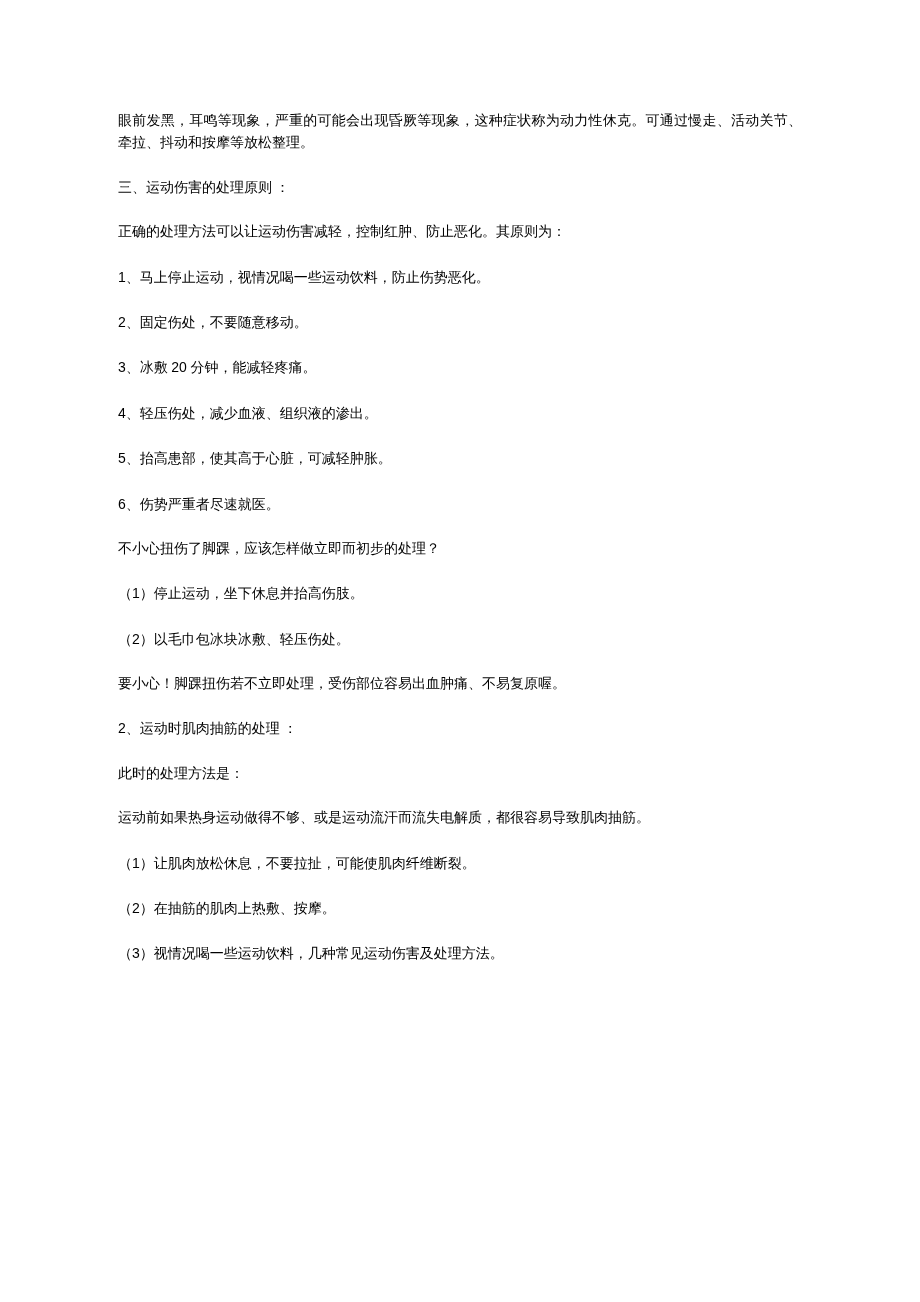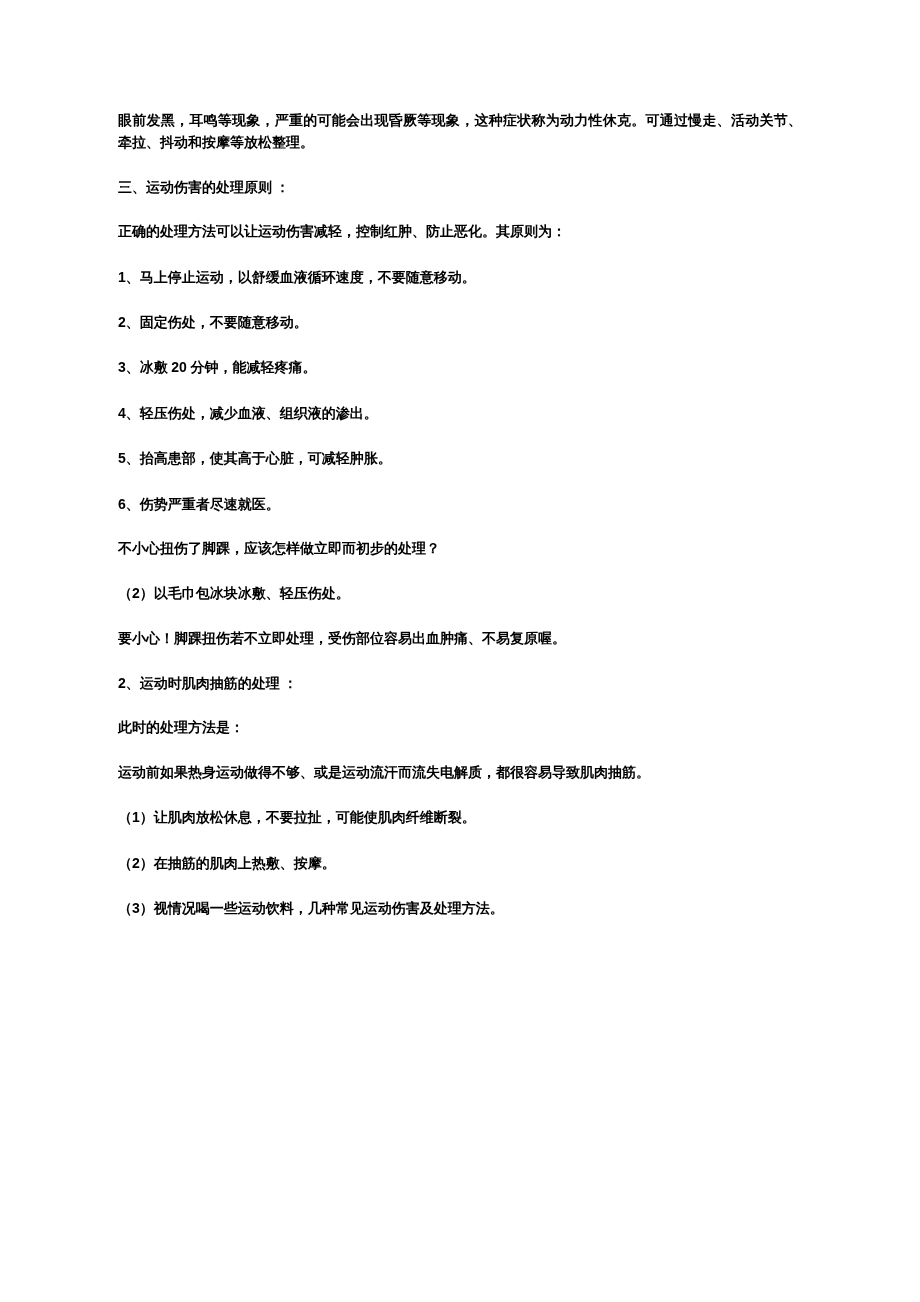--- a/index.html
+++ b/index.html
@@ -15,40 +15,40 @@
     font-family: "SimSun", "Songti SC", "STSong", "NSimSun", serif;
     font-size: 14px;
     line-height: 1.6;
     color: #000000;
   }
   .para {
     margin: 0 0 22px 0;
     text-align: justify;
     text-justify: inter-ideograph;
     word-break: break-all;
-    font-weight: bold;
   }
   .num {
     font-family: Arial, "Helvetica Neue", Helvetica, sans-serif;
   }
 </style>
 </head>
 <body>
 
 <div id="content">
     <p class="para"><span>眼前发黑，耳鸣等现象，严重的可能会出现昏厥等现象，这种症状称为动力性休克。可通过慢走、活动关节、牵拉、抖动和按摩等放松整理。</span></p>
     <p class="para"><span>三、运动伤害的处理原则 ：</span></p>
     <p class="para"><span>正确的处理方法可以让运动伤害减轻，控制红肿、防止恶化。其原则为：</span></p>
-    <p class="para"><span class="num">1</span><span>、马上停止运动，以舒缓血液循环速度，不要随意移动。</span></p>
+    <p class="para"><span class="num">1</span><span>、马上停止运动，视情况喝一些运动饮料，防止伤势恶化。</span></p>
     <p class="para"><span class="num">2</span><span>、固定伤处，不要随意移动。</span></p>
     <p class="para"><span class="num">3</span><span>、冰敷 </span><span class="num">20</span><span> 分钟，能减轻疼痛。</span></p>
     <p class="para"><span class="num">4</span><span>、轻压伤处，减少血液、组织液的渗出。</span></p>
     <p class="para"><span class="num">5</span><span>、抬高患部，使其高于心脏，可减轻肿胀。</span></p>
     <p class="para"><span class="num">6</span><span>、伤势严重者尽速就医。</span></p>
     <p class="para"><span>不小心扭伤了脚踝，应该怎样做立即而初步的处理？</span></p>
+    <p class="para"><span>（</span><span class="num">1</span><span>）停止运动，坐下休息并抬高伤肢。</span></p>
     <p class="para"><span>（</span><span class="num">2</span><span>）以毛巾包冰块冰敷、轻压伤处。</span></p>
     <p class="para"><span>要小心！脚踝扭伤若不立即处理，受伤部位容易出血肿痛、不易复原喔。</span></p>
     <p class="para"><span class="num">2</span><span>、运动时肌肉抽筋的处理 ：</span></p>
     <p class="para"><span>此时的处理方法是：</span></p>
     <p class="para"><span>运动前如果热身运动做得不够、或是运动流汗而流失电解质，都很容易导致肌肉抽筋。</span></p>
     <p class="para"><span>（</span><span class="num">1</span><span>）让肌肉放松休息，不要拉扯，可能使肌肉纤维断裂。</span></p>
     <p class="para"><span>（</span><span class="num">2</span><span>）在抽筋的肌肉上热敷、按摩。</span></p>
     <p class="para"><span>（</span><span class="num">3</span><span>）视情况喝一些运动饮料，几种常见运动伤害及处理方法。</span></p>
   </div>
 

